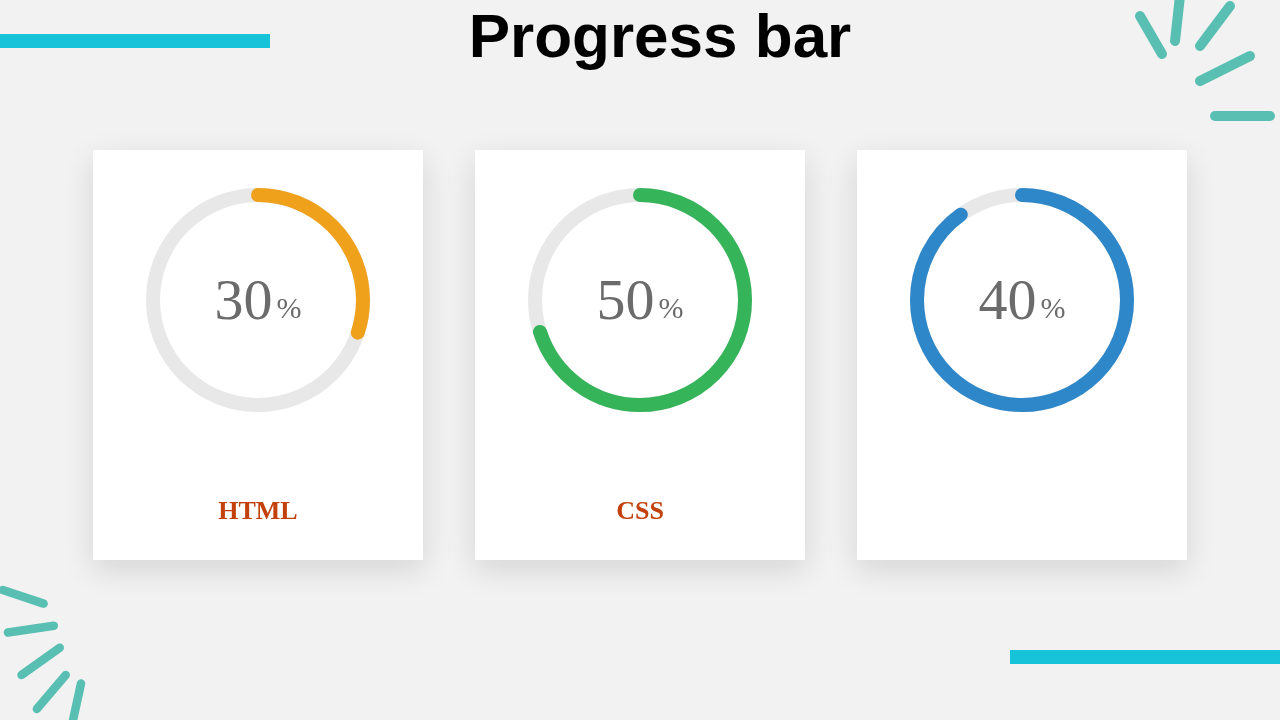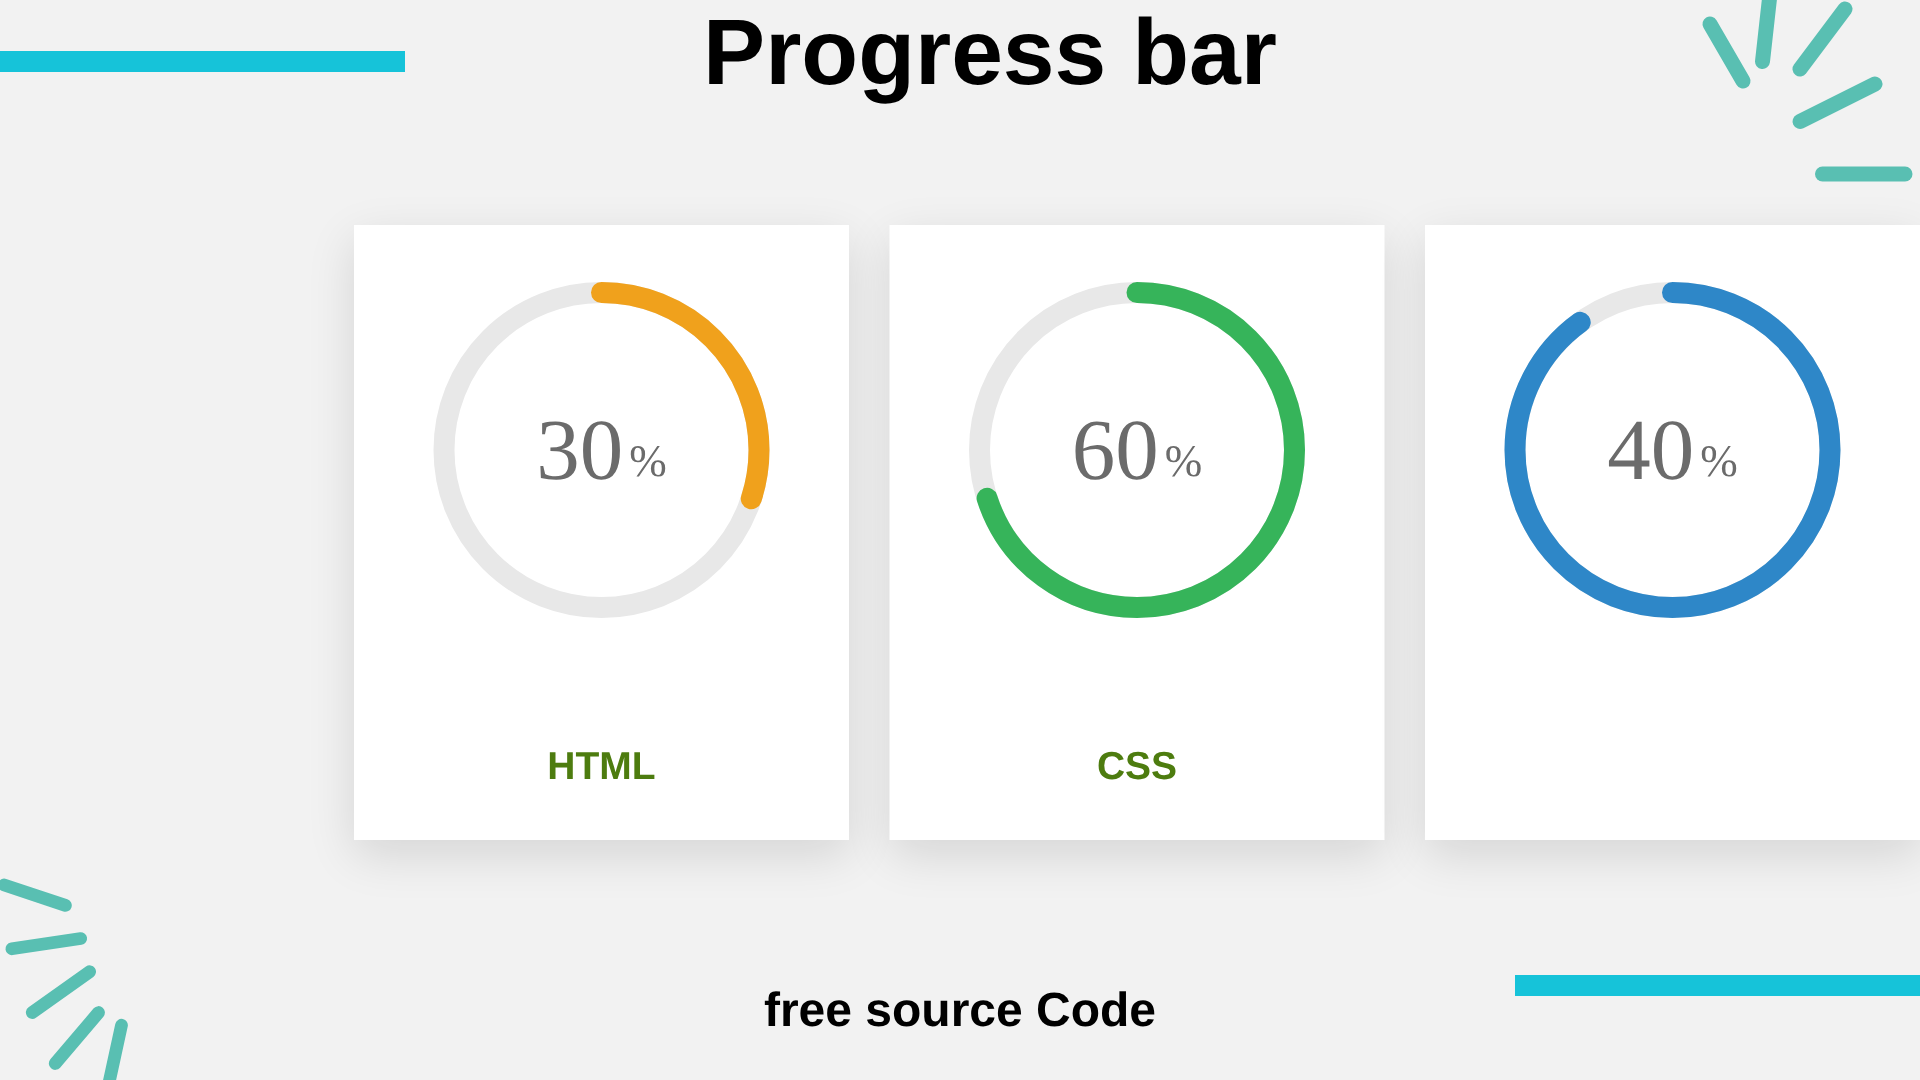--- a/index.html
+++ b/index.html
@@ -48,22 +48,22 @@
   .spark { position: absolute; pointer-events: none; }
   .spark.tr { top: -14px; right: -10px; width: 220px; height: 200px; }
   .spark.bl { bottom: -6px; left: -4px; width: 170px; height: 170px; }
 
   
   .row {
     position: absolute;
     top: 150px;
     left: 0; right: 0;
     display: flex;
-    justify-content: flex-end;
-    gap: 27px;
+    justify-content: center;
+    gap: 52px;
   }
   .card {
     width: 330px;
     height: 410px;
     background: #fff;
     box-shadow: 0 10px 30px rgba(0,0,0,0.12);
     display: flex;
     flex-direction: column;
     align-items: center;
     padding-top: 20px;
@@ -76,24 +76,24 @@
   .ring-center {
     position: absolute; inset: 0;
     display: flex; align-items: center; justify-content: center;
   }
   .valwrap { display: flex; align-items: flex-end; color: #6b6b6b; line-height: 1; }
   .valnum  { font-size: 58px; font-family: Georgia, serif; }
   .valpct  { font-size: 30px; margin-left: 4px; padding-bottom: 6px; font-family: Georgia, serif; }
   .card-label {
     margin-top: auto;
     padding-bottom: 34px;
-    font-family: Liberation Sans, sans-serif;
+    font-family: Liberation Serif, serif;
     font-weight: 700;
     font-size: 26px;
-    color: #4d7c0f;
+    color: #c2410c;
   }
 </style>
 </head>
 <body>
 
 <div class="bar-top-left"></div>
 <div class="bar-bottom-right"></div>
 
 <svg class="spark tr" viewBox="0 0 200 200">
   <g stroke="#59bfb2" stroke-width="10" stroke-linecap="round" fill="none">
@@ -135,21 +135,21 @@
   </div>
 
   <div class="card">
     <div class="ring-wrap">
       <svg width="240" height="240" viewBox="0 0 240 240">
         <circle cx="120" cy="120" r="105" fill="none" class="ring-track" stroke-width="14" stroke="#e8e8e8"></circle>
         <circle cx="120" cy="120" r="105" fill="none" stroke-width="14" stroke-linecap="round" transform="rotate(-90 120 120)" stroke="#36b45a" stroke-dasharray="461.81412007769956 197.920337176157" stroke-dashoffset="0"></circle>
       </svg>
       <div class="ring-center">
         <div class="valwrap">
-          <span class="valnum">60</span>
+          <span class="valnum">50</span>
           <span class="valpct">%</span>
         </div>
       </div>
     </div>
     <div class="card-label">CSS</div>
   </div>
 
   <div class="card">
     <div class="ring-wrap">
       <svg width="240" height="240" viewBox="0 0 240 240">
@@ -161,14 +161,13 @@
           <span class="valnum">40</span>
           <span class="valpct">%</span>
         </div>
       </div>
     </div>
   </div>
 
 </div>
 
 <div class="subtitle">
-  <div>free source Code</div>
 </div>
 
 </body></html>

